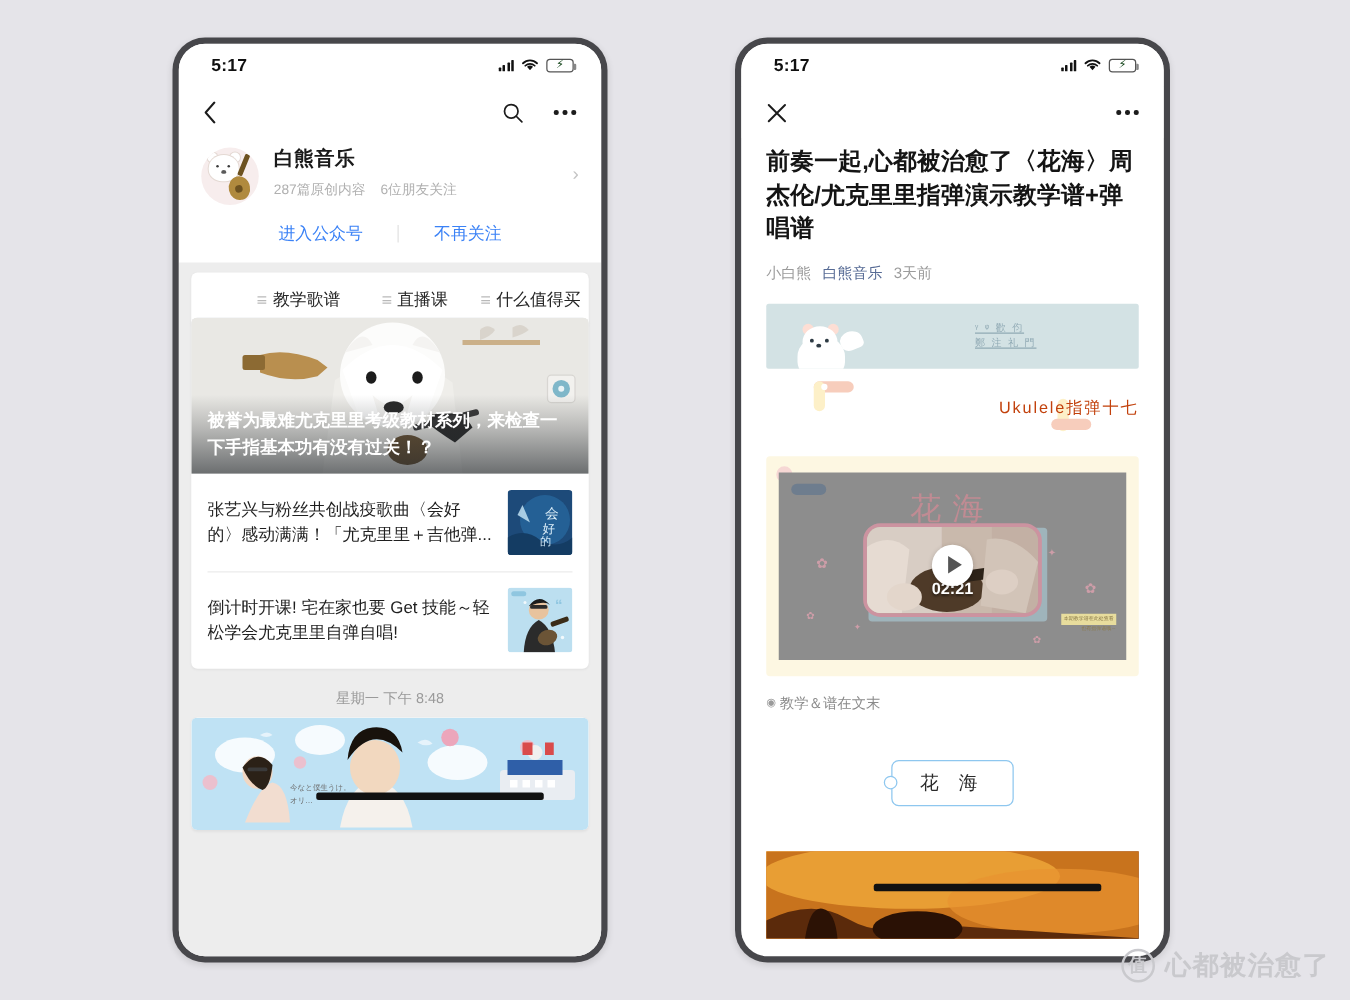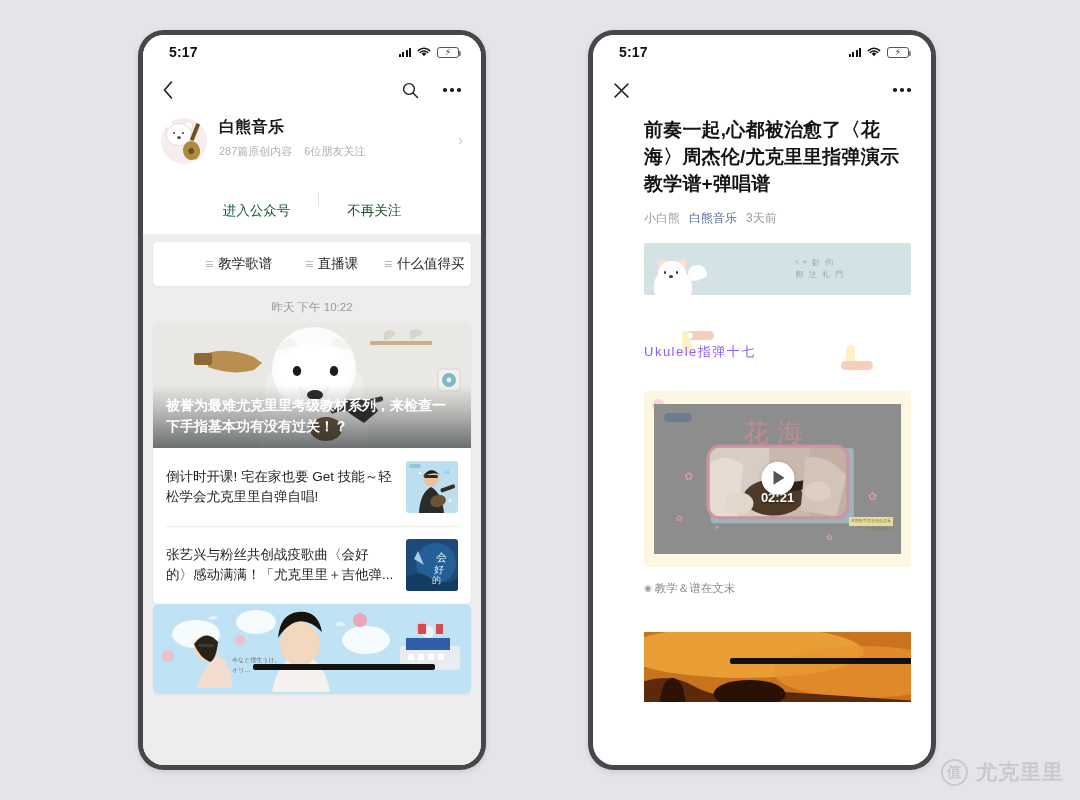--- a/index.html
+++ b/index.html
@@ -97,23 +97,22 @@
     display: -webkit-box; -webkit-line-clamp: 2; -webkit-box-orient: vertical;
     overflow: hidden;
   }
   .acct-meta { font-size: 11px; color: #b0b0b0; margin-top: 6px; display:flex; gap:12px; }
   .acct-arrow { align-self: center; color: #c4c4c4; font-size: 15px; flex:none; }
   .acct-actions {
     display: flex; align-items: center; justify-content: center;
     gap: 0; margin-top: 14px; padding-bottom: 14px;
   }
   .acct-actions a {
-    font-size: 13.5px; color: #14532d; padding: 0 28px; text-decoration: none;
+    font-size: 13.5px; color: #3b82f6; padding: 0 28px; text-decoration: none;
     cursor: pointer;
-    margin-top: 24px;
   }
   .vdiv { width: 1px; height: 14px; background: #e2e2e2; }
 
   
   .feed { background: #ededed; padding: 0 0 0 0; height: 100%; }
   .menu-bar {
     background: #fff; margin: 0 10px; border-radius: 5px;
     display: flex; align-items: center; height: 44px;
     box-shadow: 0 1px 2px rgba(0,0,0,.05);
     position: relative; top: 8px; padding-left: 40px;
@@ -175,26 +174,26 @@
   .bb-body { position:absolute; left:4px; bottom:0; width:38px; height:34px; background:#fff; border-radius:48% 48% 40% 40%; }
   .bb-head { position:absolute; left:8px; top:4px; width:28px; height:25px; background:#fff; border-radius:50%; }
   .bb-ear { position:absolute; width:9px; height:9px; background:#fdded4; border-radius:50%; top:2px; }
   .bb-ear.l{left:8px}.bb-ear.r{left:28px}
   .bb-eye{position:absolute;width:2.6px;height:2.6px;background:#2e3b44;border-radius:50%;top:14px;}
   .bb-eye.l{left:14px}.bb-eye.r{left:26px}
   .bb-nose{position:absolute;left:19px;top:18px;width:4px;height:3px;background:#2e3b44;border-radius:50%;}
   .bb-arm{position:absolute;right:-2px;top:8px;width:18px;height:15px;background:#fff;border-radius:60% 70% 30% 50%;transform:rotate(-22deg);}
   .banner-text {
     position: absolute; left: 50%; top: 50%; transform: translate(18px,-50%);
-    font-size: 8px; color: #7b98a5; line-height: 1.5; letter-spacing: 1.5px; opacity:.75;
+    font-size: 8px; color: #7b98a5; line-height: 1.5; letter-spacing: 1.5px; opacity:.75;text-decoration:underline;
   }
 
   .section-label {
-    text-align: left; margin-top: 48px; position: relative;
-    font-size: 13px; color: #8b5cf6; letter-spacing: 1.5px;
+    text-align: right; margin-top: 22px; position: relative;
+    font-size: 13px; color: #c2410c; letter-spacing: 1.5px;
   }
   .deco { position: absolute; border-radius: 6px; }
 
   .video-wrap {
     margin: 30px 0 0; background: #fdf7e2; padding: 13px 10px; border-radius: 3px;
     position: relative;
   }
   .video-wrap::before {
     content:''; position:absolute; left:6px; top:6px; width:13px; height:13px;
     background:#f6d7d4; border-radius:50%; border:2px solid #fdf7e2;
@@ -264,21 +263,21 @@
     display: flex; align-items: center; gap: 8px;
     color: #c9c9cd; font-size: 21px; font-weight: bold; letter-spacing: 1px;
   }
   .wm-logo {
     width: 27px; height: 27px; border-radius: 50%;
     border: 2.4px solid #c9c9cd; color: #c9c9cd;
     display: flex; align-items: center; justify-content: center;
     font-size: 15px; font-weight: bold;
   }
 
-  .scroll-clip { position:absolute; left:0; right:0; top:0; bottom:0; overflow:hidden;padding-left:31px; }
+  .scroll-clip { position:absolute; left:0; right:0; top:0; bottom:0; overflow:hidden; }
 </style>
 </head>
 <body>
 
 <div class="stage">
 
   <div class="phone" id="phone-left">
     <div class="phone-screen">
 
       <div class="statusbar">
@@ -375,21 +374,20 @@
           <div class="menu-item">
             <span class="burger">
                 <i></i>
                 <i></i>
                 <i></i>
               </span>
             <span>什么值得买</span>
           </div>
         </div>
 
-        <div class="ts" style="padding-top:22px">昨天 下午 10:22</div>
 
         <div class="card">
           <div class="hero">
             <div class="hero-photo">
               <svg width="100%" height="100%" viewBox="0 0 328 125" preserveAspectRatio="xMidYMid slice">
                 <rect width="328" height="125" fill="#ecebe7"></rect>
                 <rect x="0" y="0" width="328" height="125" fill="#e9e8e4"></rect>
                 <rect x="222" y="18" width="62" height="4" fill="#cbb089"></rect>
                 <path d="M236 10 q6 -6 12 0 q-3 5 -12 8 z" fill="#d9d4cc"></path>
                 <path d="M262 8 q7 -5 13 2 q-5 4 -13 6 z" fill="#d9d4cc"></path>
@@ -411,54 +409,55 @@
                 <rect x="182" y="86" width="54" height="5" rx="2" transform="rotate(-14 182 86)" fill="#3a3a3a"></rect>
                 <ellipse cx="178" cy="106" rx="16" ry="12" fill="#6b5436"></ellipse>
               </svg>
             </div>
             <div class="hero-overlay">
               <div class="hero-title">被誉为最难尤克里里考级教材系列，来检查一下手指基本功有没有过关！？</div>
             </div>
           </div>
 
           <div class="list-item">
+            <div class="li-title">张艺兴与粉丝共创战疫歌曲〈会好的〉感动满满！「尤克里里＋吉他弹...</div>
+            <div class="li-thumb">
+              <svg width="52" height="52" viewBox="0 0 52 52">
+                <rect width="52" height="52" fill="#1d4a79"></rect>
+                <circle cx="30" cy="24" r="20" fill="#2a6fa8" opacity=".6"></circle>
+                <path d="M0 38 q14 -8 26 2 q14 8 26 -2 v14 H0 z" fill="#143c63"></path>
+                <path d="M12 12 l6 14 l-10 -6 z" fill="#bfe0f2" opacity=".85"></path>
+                <text x="30" y="22" font-size="11" fill="#dff0fa" font-family="serif">会</text>
+                <text x="28" y="34" font-size="10" fill="#dff0fa" font-family="serif">好</text>
+                <text x="26" y="44" font-size="9" fill="#cfe6f5" font-family="serif">的</text>
+              </svg>
+            </div>
+          </div>
+
+          <div class="list-item">
             <div class="li-title">倒计时开课! 宅在家也要 Get 技能～轻松学会尤克里里自弹自唱!</div>
             <div class="li-thumb">
               <svg width="52" height="52" viewBox="0 0 52 52">
                 <rect width="52" height="52" fill="#bcdff0"></rect>
                 <rect x="3" y="3" width="12" height="4" rx="2" fill="#8fc6e0"></rect>
                 <text x="38" y="18" font-size="12" fill="#8fc6e0" font-weight="bold">“</text>
                 <ellipse cx="25" cy="18" rx="8" ry="7.5" fill="#e8c39e"></ellipse>
                 <path d="M17 15 q8 -11 17 -1 q-4 -4 -17 1 z" fill="#1c1c1c"></path>
                 <rect x="18" y="14" width="14" height="3" rx="1.5" fill="#2b2b2b"></rect>
                 <path d="M13 52 q1 -20 12 -26 q11 6 13 26 z" fill="#2b2b2b"></path>
                 <ellipse cx="32" cy="40" rx="8" ry="6" fill="#6b5436" transform="rotate(-18 32 40)"></ellipse>
                 <rect x="34" y="28" width="15" height="4" rx="1.5" fill="#3a2c18" transform="rotate(-20 34 28)"></rect>
                 <circle cx="14" cy="12" r="1.2" fill="#fff" opacity=".8"></circle>
                 <circle cx="44" cy="40" r="1.4" fill="#fff" opacity=".8"></circle>
               </svg>
             </div>
           </div>
-
-          <div class="list-item">
-            <div class="li-title">张艺兴与粉丝共创战疫歌曲〈会好的〉感动满满！「尤克里里＋吉他弹...</div>
-            <div class="li-thumb">
-              <svg width="52" height="52" viewBox="0 0 52 52">
-                <rect width="52" height="52" fill="#1d4a79"></rect>
-                <circle cx="30" cy="24" r="20" fill="#2a6fa8" opacity=".6"></circle>
-                <path d="M0 38 q14 -8 26 2 q14 8 26 -2 v14 H0 z" fill="#143c63"></path>
-                <path d="M12 12 l6 14 l-10 -6 z" fill="#bfe0f2" opacity=".85"></path>
-                <text x="30" y="22" font-size="11" fill="#dff0fa" font-family="serif">会</text>
-                <text x="28" y="34" font-size="10" fill="#dff0fa" font-family="serif">好</text>
-                <text x="26" y="44" font-size="9" fill="#cfe6f5" font-family="serif">的</text>
-              </svg>
-            </div>
-          </div>
-        </div>
-
+        </div>
+
+        <div class="ts">星期一 下午 8:48</div>
 
         <div class="card">
           <div style="height:90px;overflow:hidden;position:relative">
             <svg width="100%" height="100%" viewBox="0 0 328 90" preserveAspectRatio="xMidYMid slice">
               <rect width="328" height="90" fill="#bfe2f4"></rect>
               <ellipse cx="48" cy="30" rx="24" ry="14" fill="#ffffff" opacity=".85"></ellipse>
               <ellipse cx="108" cy="18" rx="20" ry="12" fill="#ffffff" opacity=".85"></ellipse>
               <ellipse cx="218" cy="36" rx="24" ry="14" fill="#ffffff" opacity=".85"></ellipse>
               <circle cx="20" cy="52" r="6" fill="#f6b8c4" opacity=".8"></circle>
               <circle cx="92" cy="36" r="5" fill="#f6b8c4" opacity=".8"></circle>
@@ -606,36 +605,41 @@
               <div>也有指弹谱哦～</div>
             </div>
           </div>
         </div>
 
         <div class="caption">
           <span class="bullet">◉</span>
           <span>教学＆谱在文末</span>
         </div>
 
+        <div class="song-pill-wrap">
+          <div class="song-pill">
+            <span>花 海</span>
+          </div>
+        </div>
 
         <div class="bottom-img">
           <svg width="100%" height="100%" viewBox="0 0 308 70" preserveAspectRatio="xMidYMid slice">
             <rect width="308" height="70" fill="#c8731d"></rect>
             <ellipse cx="120" cy="20" rx="120" ry="26" fill="#f0a93b" opacity=".8"></ellipse>
             <ellipse cx="240" cy="40" rx="90" ry="26" fill="#e89331" opacity=".7"></ellipse>
             <path d="M0 58 q40 -22 70 -4 q28 16 60 4 l178 12 H0z" fill="#5b2a0b"></path>
             <path d="M36 70 q4 -26 14 -24 q10 2 12 24z" fill="#2c1205"></path>
             <ellipse cx="126" cy="62" rx="36" ry="14" fill="#2a1105"></ellipse>
           </svg>
           <span class="bar-censor" style="left:86px;top:26px;width:182px;height:6px;"></span>
         </div>
       </div>
       </div>
 
     </div>
   </div>
 
   <div class="watermark">
     <span class="wm-logo">值</span>
-    <span>尤克里里</span>
+    <span>心都被治愈了</span>
   </div>
 
 </div>
 
 </body></html>

